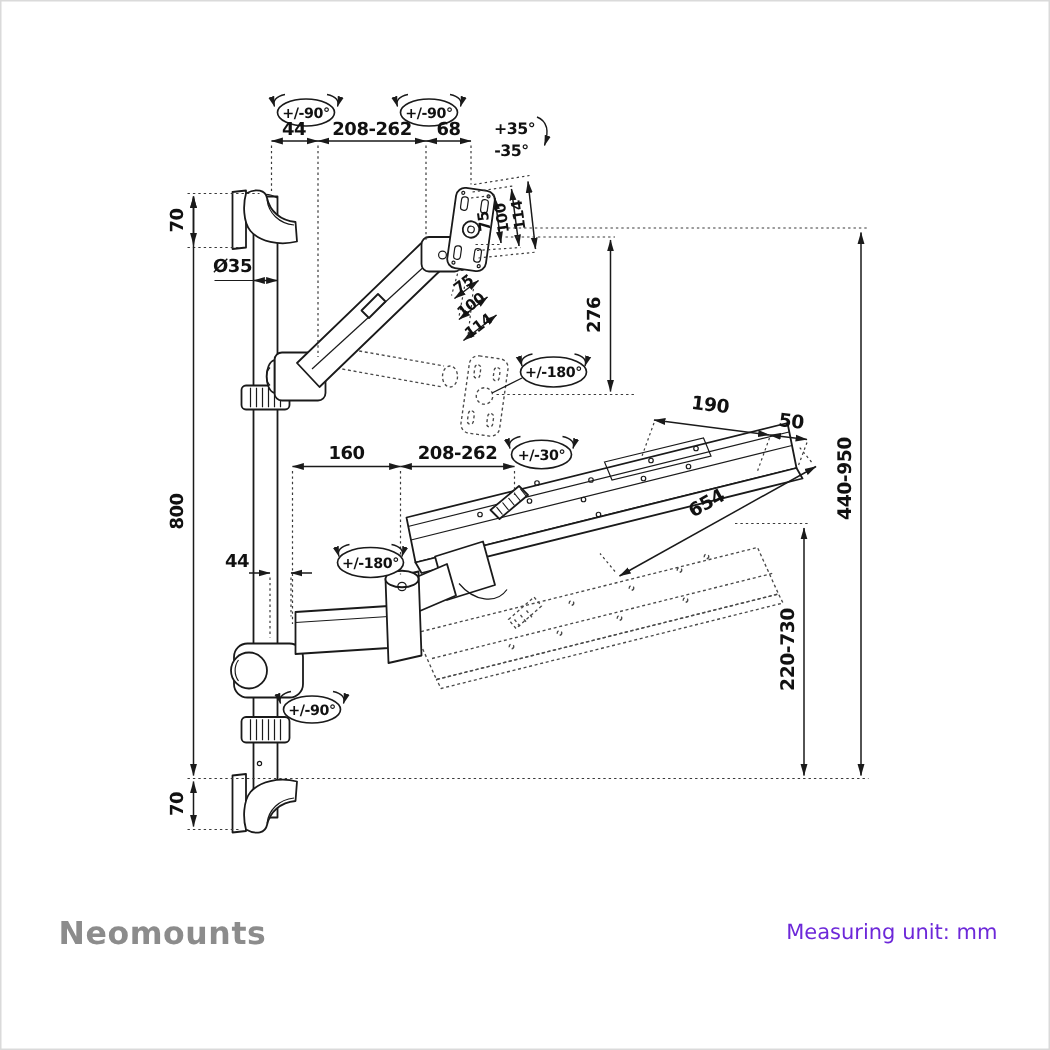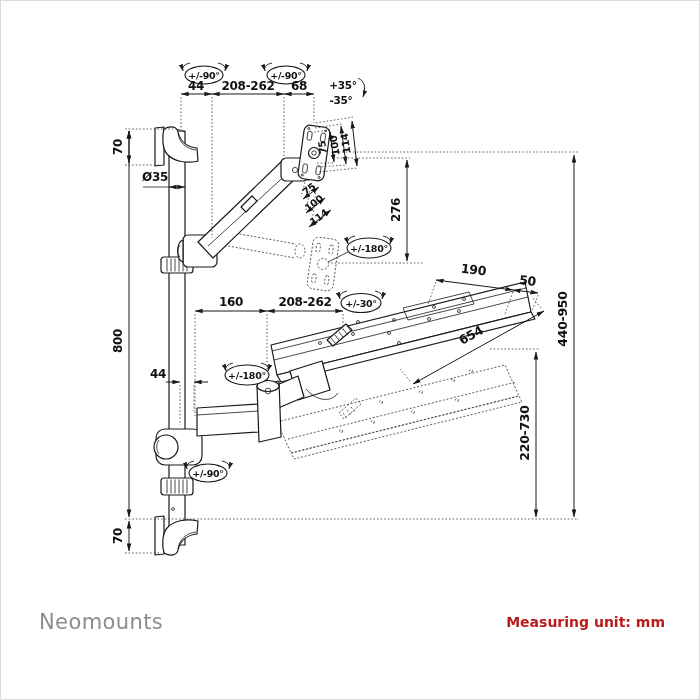--- a/index.html
+++ b/index.html
@@ -21,23 +21,23 @@
   
   .ov{stroke:#1a1a1a;stroke-width:1.1;fill:#fff;}
   .hk{stroke:#1a1a1a;stroke-width:.9;fill:none;}
   
   text{fill:#111;font-family:"DejaVu Sans",sans-serif;font-weight:700;}
   .lbl{font-size:12px;letter-spacing:-.3px;text-anchor:middle;}
   .lbl-md{font-size:12.5px;letter-spacing:-.3px;text-anchor:middle;}
   .lbl-sm{font-size:9.5px;letter-spacing:-.3px;text-anchor:middle;}
   .lbl-v{font-size:10px;letter-spacing:-.3px;text-anchor:middle;}
   .lbl-tilt{font-size:10.5px;letter-spacing:-.3px;text-anchor:middle;}
-  #brand{position:absolute;left:38px;top:609px;font-size:21px;font-weight:400;
+  #brand{position:absolute;left:38px;top:609px;font-size:21px;font-weight:700;
          letter-spacing:.4px;color:#8c8c8c;}
-  #unit{position:absolute;right:34px;top:613px;font-size:14px;font-weight:700;color:#b91c1c;}
+  #unit{position:absolute;right:34px;top:613px;font-size:14px;font-weight:400;color:#6d28d9;}
 </style>
 </head>
 <body>
 
 <div id="stage">
 <svg width="700" height="700" viewBox="0 0 700 700">
   <defs>
     <marker id="ar" viewBox="0 0 8 6" refX="7.6" refY="3" markerWidth="8" markerHeight="6" orient="auto-start-reverse">
       <path d="M0,0.7 L8,3 L0,5.3 Z" fill="#1a1a1a"></path>
     </marker>

